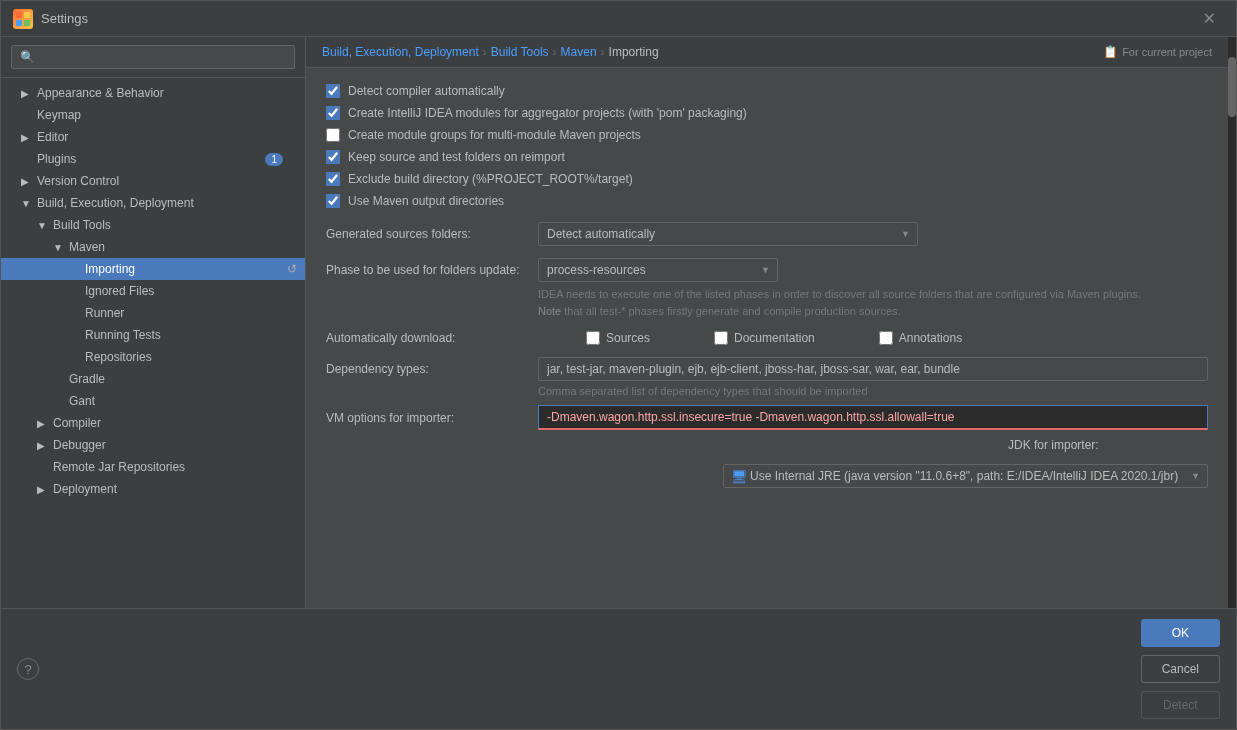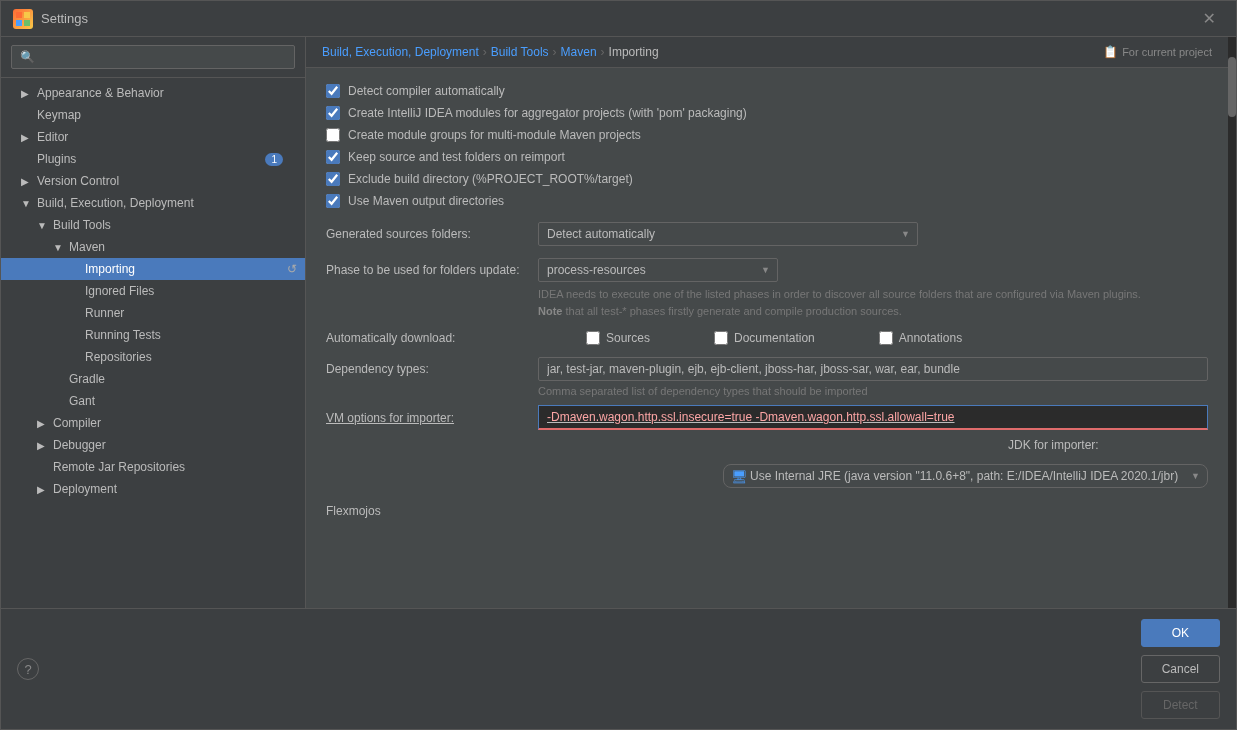--- a/index.html
+++ b/index.html
@@ -215,21 +215,21 @@
       pointer-events: none;
     }
     .hint-text {
       color: #777;
       font-size: 11px;
       margin-top: 2px;
       margin-bottom: 12px;
       margin-left: 0;
       line-height: 1.5;
     }
-    .hint-text .note-bold { font-weight: bold; color: #888; }
+    .hint-text .note-bold { font-weight: normal; color: #888; }
     .auto-download-row {
       display: flex;
       align-items: center;
       margin-bottom: 12px;
       gap: 16px;
     }
     .auto-download-label {
       color: #bbbbbb;
       font-size: 12px;
       min-width: 200px;
@@ -289,21 +289,21 @@
       display: inline-flex;
       align-items: center;
       flex: 1;
     }
     .jdk-select {
       background: #45494a;
       border: 1px solid #646464;
       color: #bbbbbb;
       padding: 4px 28px 4px 8px;
       font-size: 12px;
-      border-radius: 8px;
+      border-radius: 2px;
       cursor: pointer;
       outline: none;
       appearance: none;
       flex: 1;
     }
     .jdk-icon {
       position: absolute;
       left: 8px;
       font-size: 12px;
     }
@@ -614,39 +614,36 @@
             </div>
           </div>
         </div>
 
         <div class="form-row" style="margin-bottom:4px;">
           <span class="form-label">Dependency types:</span>
           <input type="text" class="text-input" style="flex: 1 1 0%;" value="jar, test-jar, maven-plugin, ejb, ejb-client, jboss-har, jboss-sar, war, ear, bundle">
         </div>
         <div class="hint-small">Comma separated list of dependency types that should be imported</div>
 
-        <div class="form-row" style="margin-bottom:4px; margin-top:4px;text-decoration:underline;">
+        <div class="form-row" style="margin-bottom:4px; margin-top:4px;">
           <span class="form-label">VM options for importer:</span>
           <input type="text" class="text-input-vm" style="flex: 1 1 0%;" value="-Dmaven.wagon.http.ssl.insecure=true -Dmaven.wagon.http.ssl.allowall=true">
         </div>
 
         <div class="jdk-row" style="margin-top:8px;">
           <span class="form-label">JDK for importer:</span>
           <div class="jdk-select-wrapper">
             <span class="jdk-icon" style="left:8px;z-index:1;color:#4a9eff;font-size:13px;">🖥</span>
             <select class="jdk-select">
               <option>Use Internal JRE (java version "11.0.6+8", path: E:/IDEA/IntelliJ IDEA 2020.1/jbr)</option>
             </select>
             <span style="position:absolute;right:8px;font-size:9px;color:#888;pointer-events:none;">▼</span>
           </div>
         </div>
 
-        <div class="form-row" style="margin-top:8px;">
-          <span class="flexmojos-label">Flexmojos</span>
-        </div>
 
       </div>
     </div>
 
     <div class="vertical-scrollbar">
       <div class="vertical-scrollbar-thumb"></div>
     </div>
   </div>
 
   <div class="footer">

